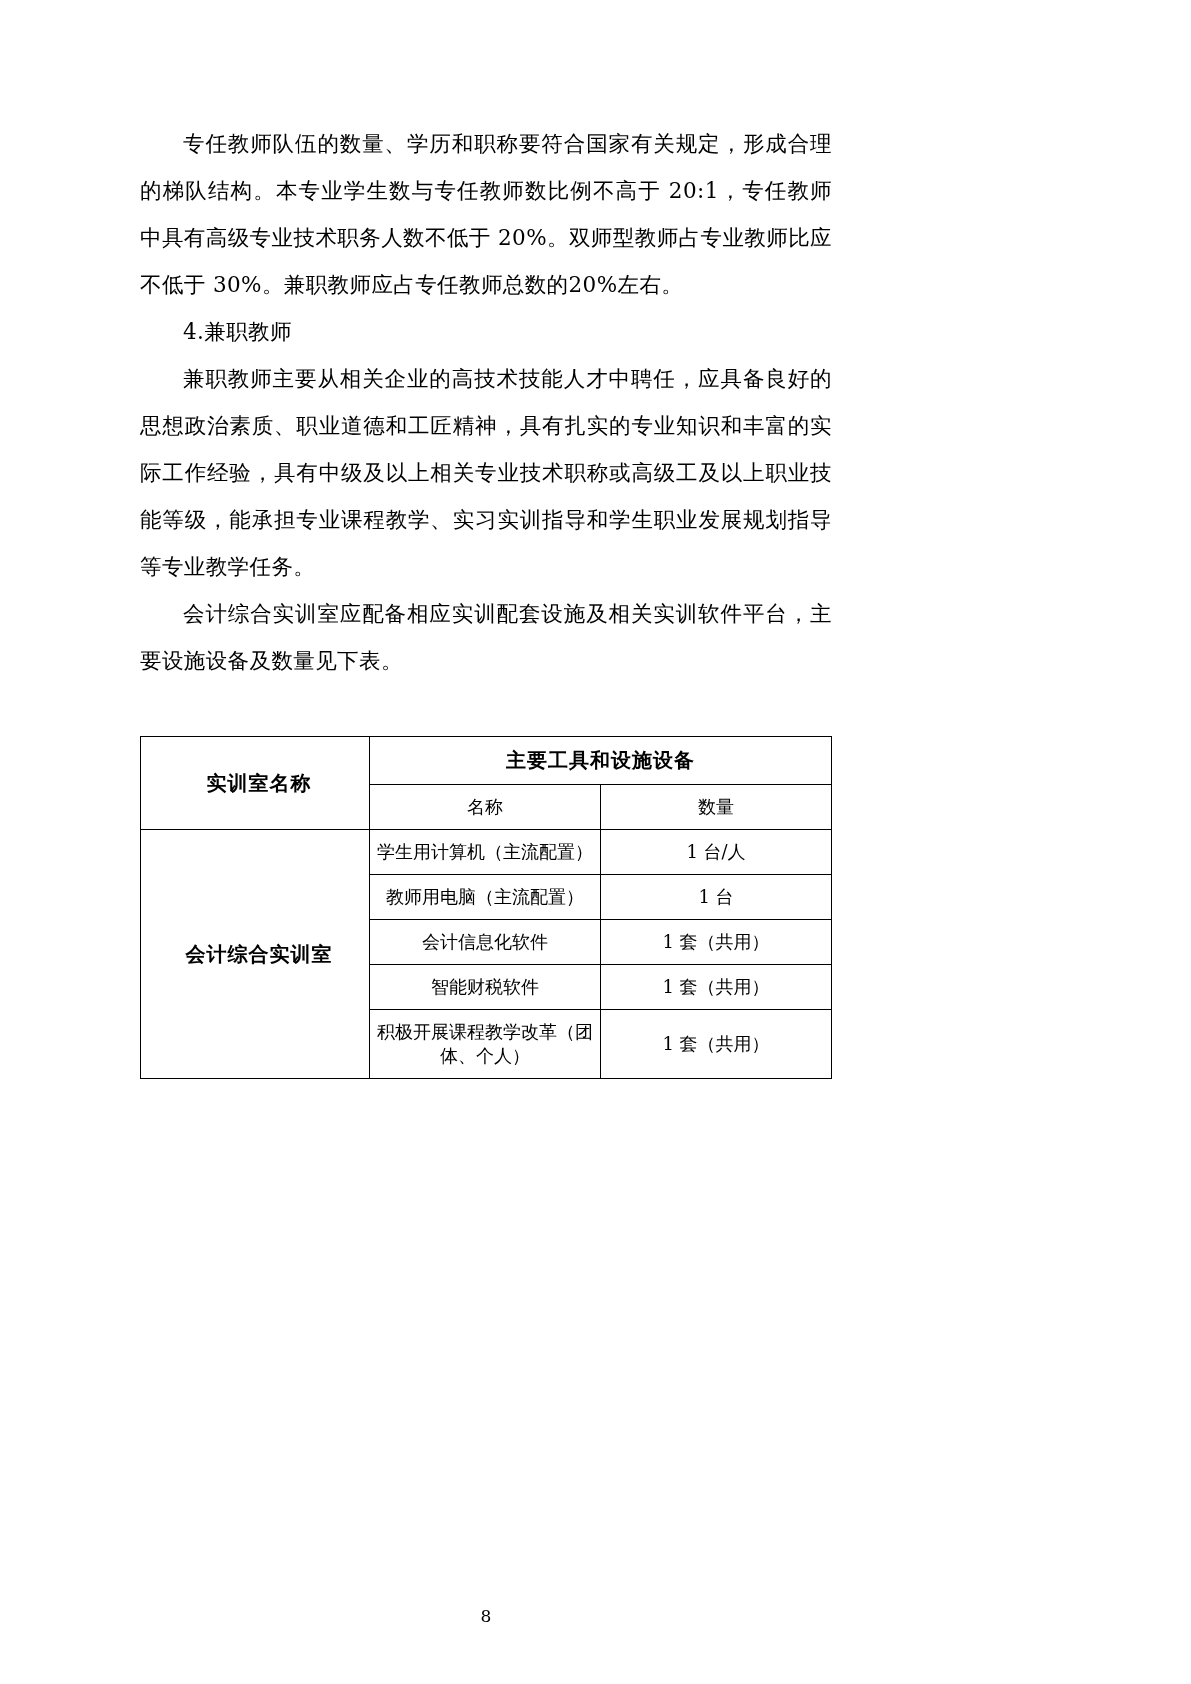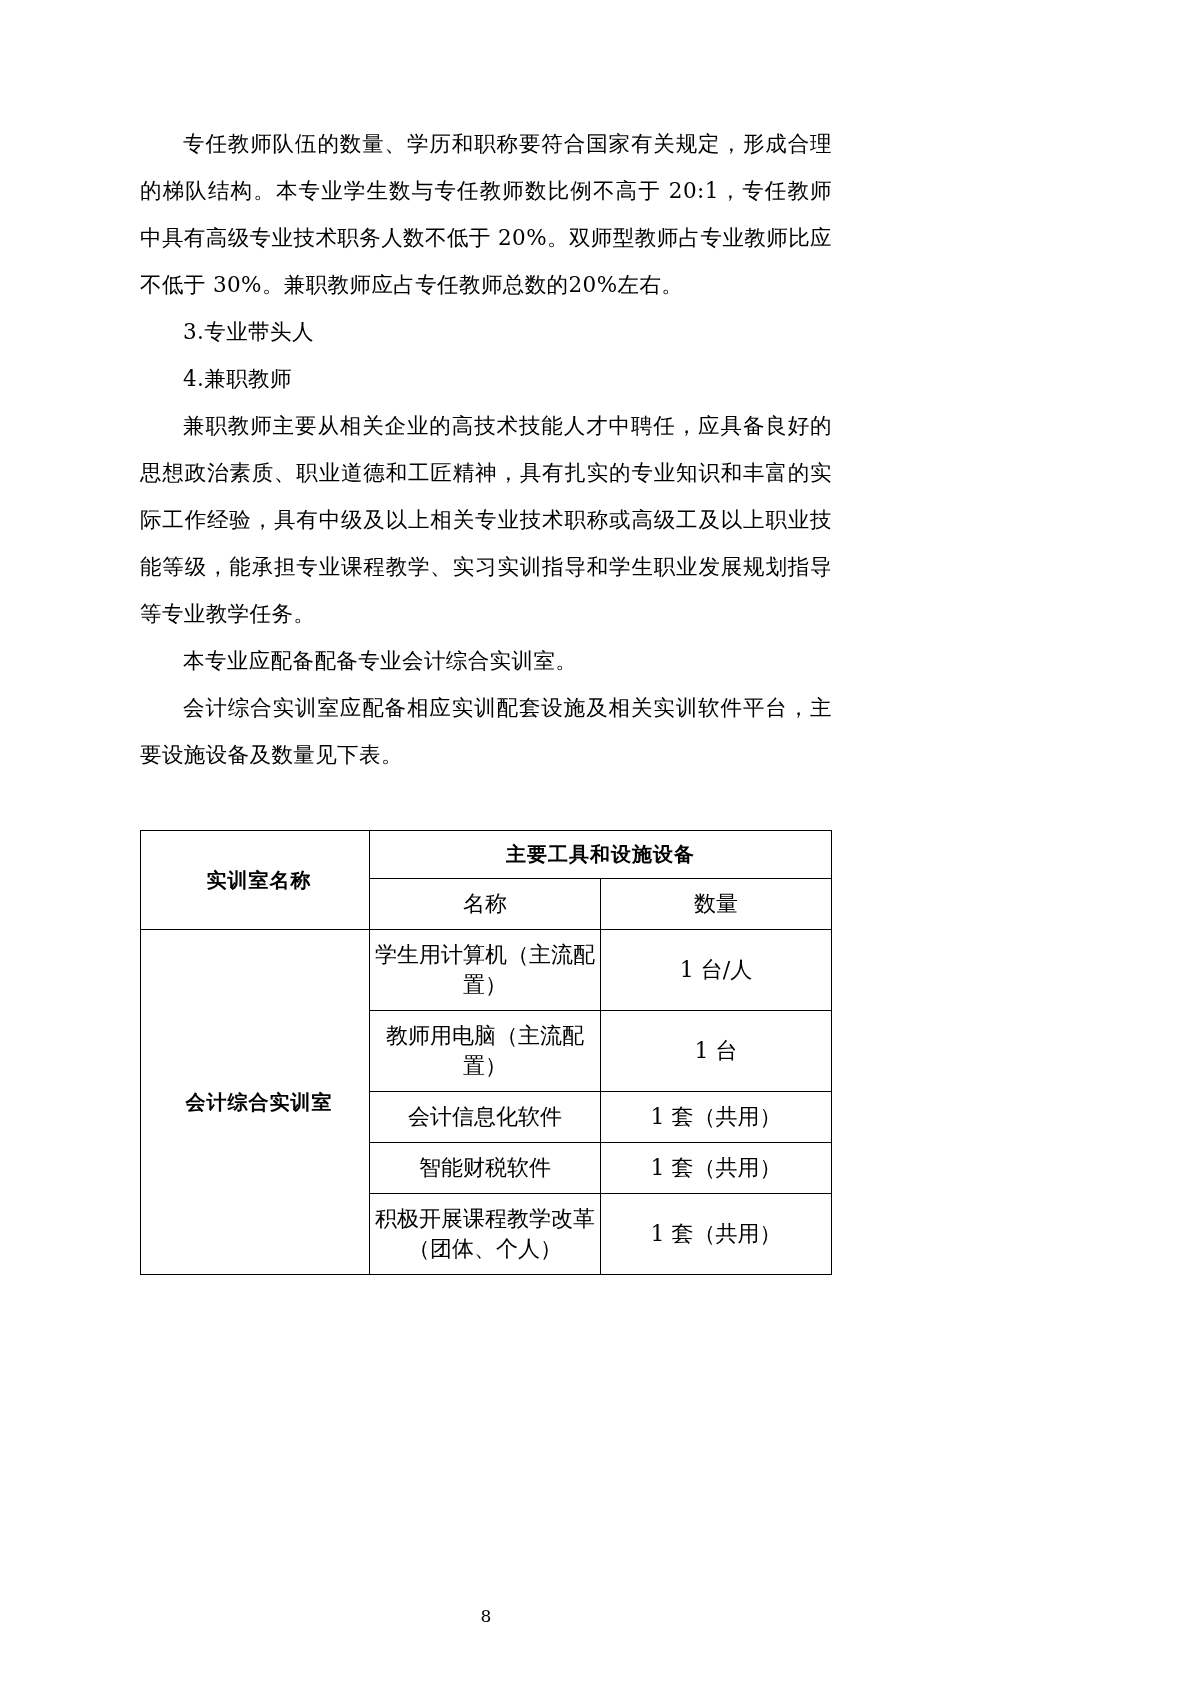--- a/index.html
+++ b/index.html
@@ -51,21 +51,21 @@
   }
   table.spec {
     border-collapse: collapse;
     width: 806px;
     table-layout: fixed;
   }
   table.spec td, table.spec th {
     border: 1.5px solid #000000;
     text-align: center;
     vertical-align: middle;
-    font-size: 22px;
+    font-size: 18px;
     font-family: "DejaVu Serif", "Liberation Serif", serif;
     padding: 10px 4px;
     font-weight: normal;
   }
   table.spec .hdr-main {
     font-weight: bold;
     font-size: 20px;
     letter-spacing: 1px;
   }
   table.spec .lab-col {
@@ -91,24 +91,22 @@
     font-family: "DejaVu Serif", "Liberation Serif", serif;
   }
 </style>
 </head>
 <body>
 
 <div class="page">
 
   <div class="body-text">
     <p class="para">专任教师队伍的数量、学历和职称要符合国家有关规定，形成合理的梯队结构。本专业学生数与专任教师数比例不高于 20:1，专任教师中具有高级专业技术职务人数不低于 20%。双师型教师占专业教师比应不低于 30%。兼职教师应占专任教师总数的20%左右。</p>
-    <p class="num-head">3.专业带头人</p>
     <p class="num-head">4.兼职教师</p>
     <p class="para">兼职教师主要从相关企业的高技术技能人才中聘任，应具备良好的思想政治素质、职业道德和工匠精神，具有扎实的专业知识和丰富的实际工作经验，具有中级及以上相关专业技术职称或高级工及以上职业技能等级，能承担专业课程教学、实习实训指导和学生职业发展规划指导等专业教学任务。</p>
-    <p class="para">本专业应配备配备专业会计综合实训室。</p>
     <p class="para">会计综合实训室应配备相应实训配套设施及相关实训软件平台，主要设施设备及数量见下表。</p>
   </div>
 
   <div class="tbl-wrap">
     <table class="spec">
       <tbody>
         <tr>
           <td class="lab-col" rowspan="2">实训室名称</td>
           <td class="hdr-main" colspan="2">主要工具和设施设备</td>
         </tr>

